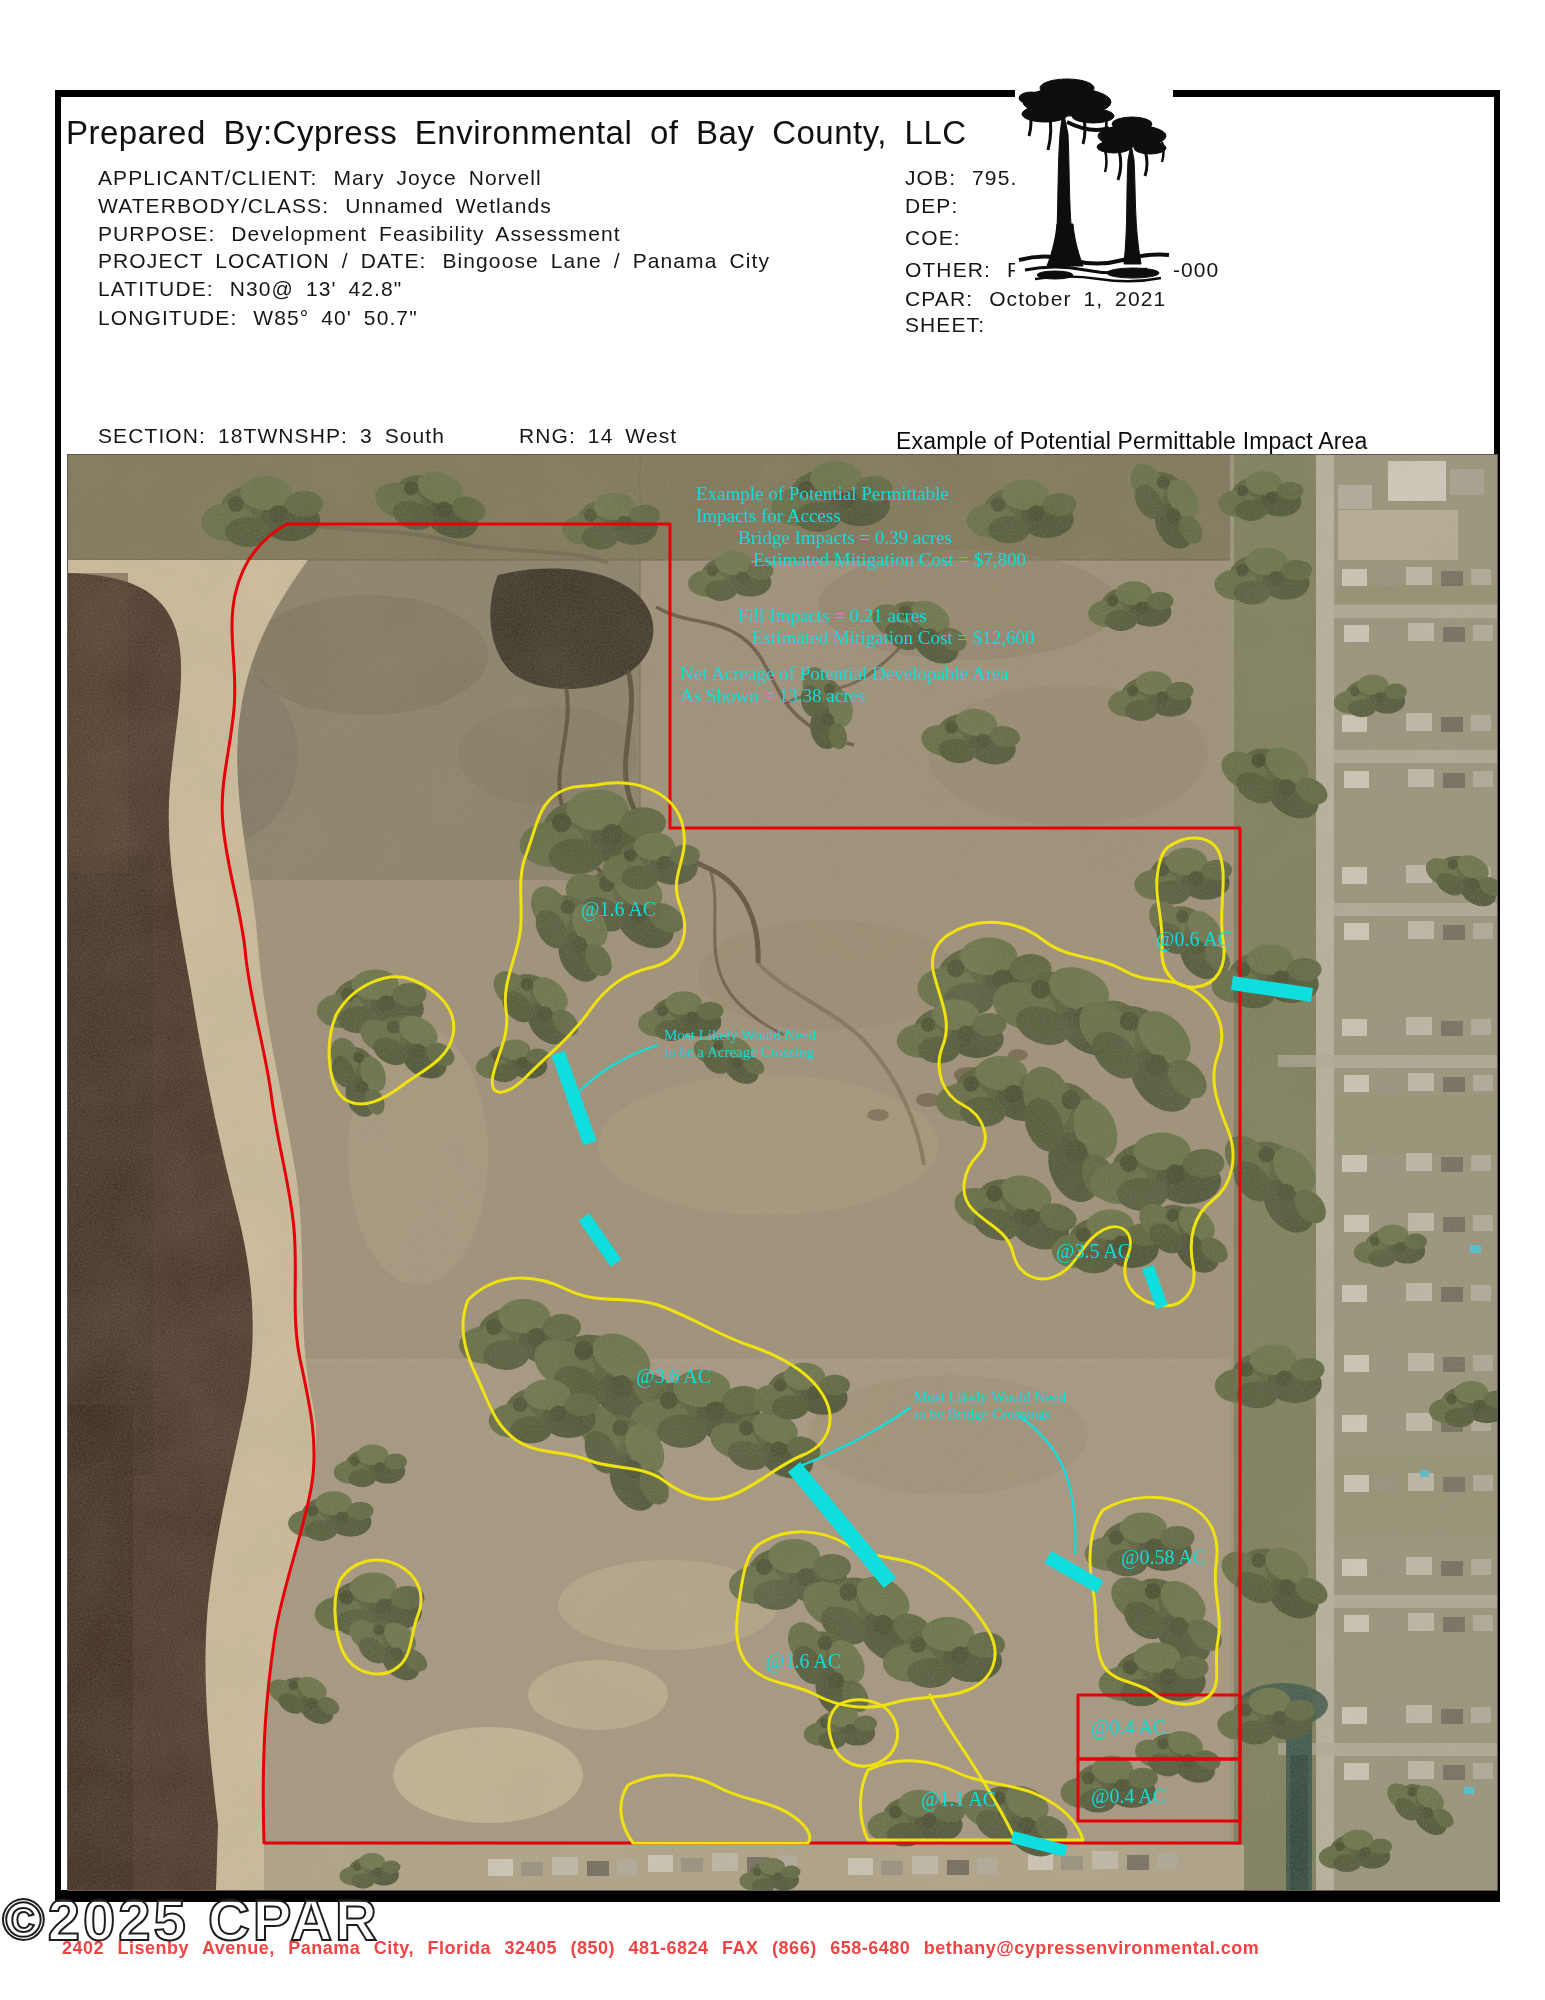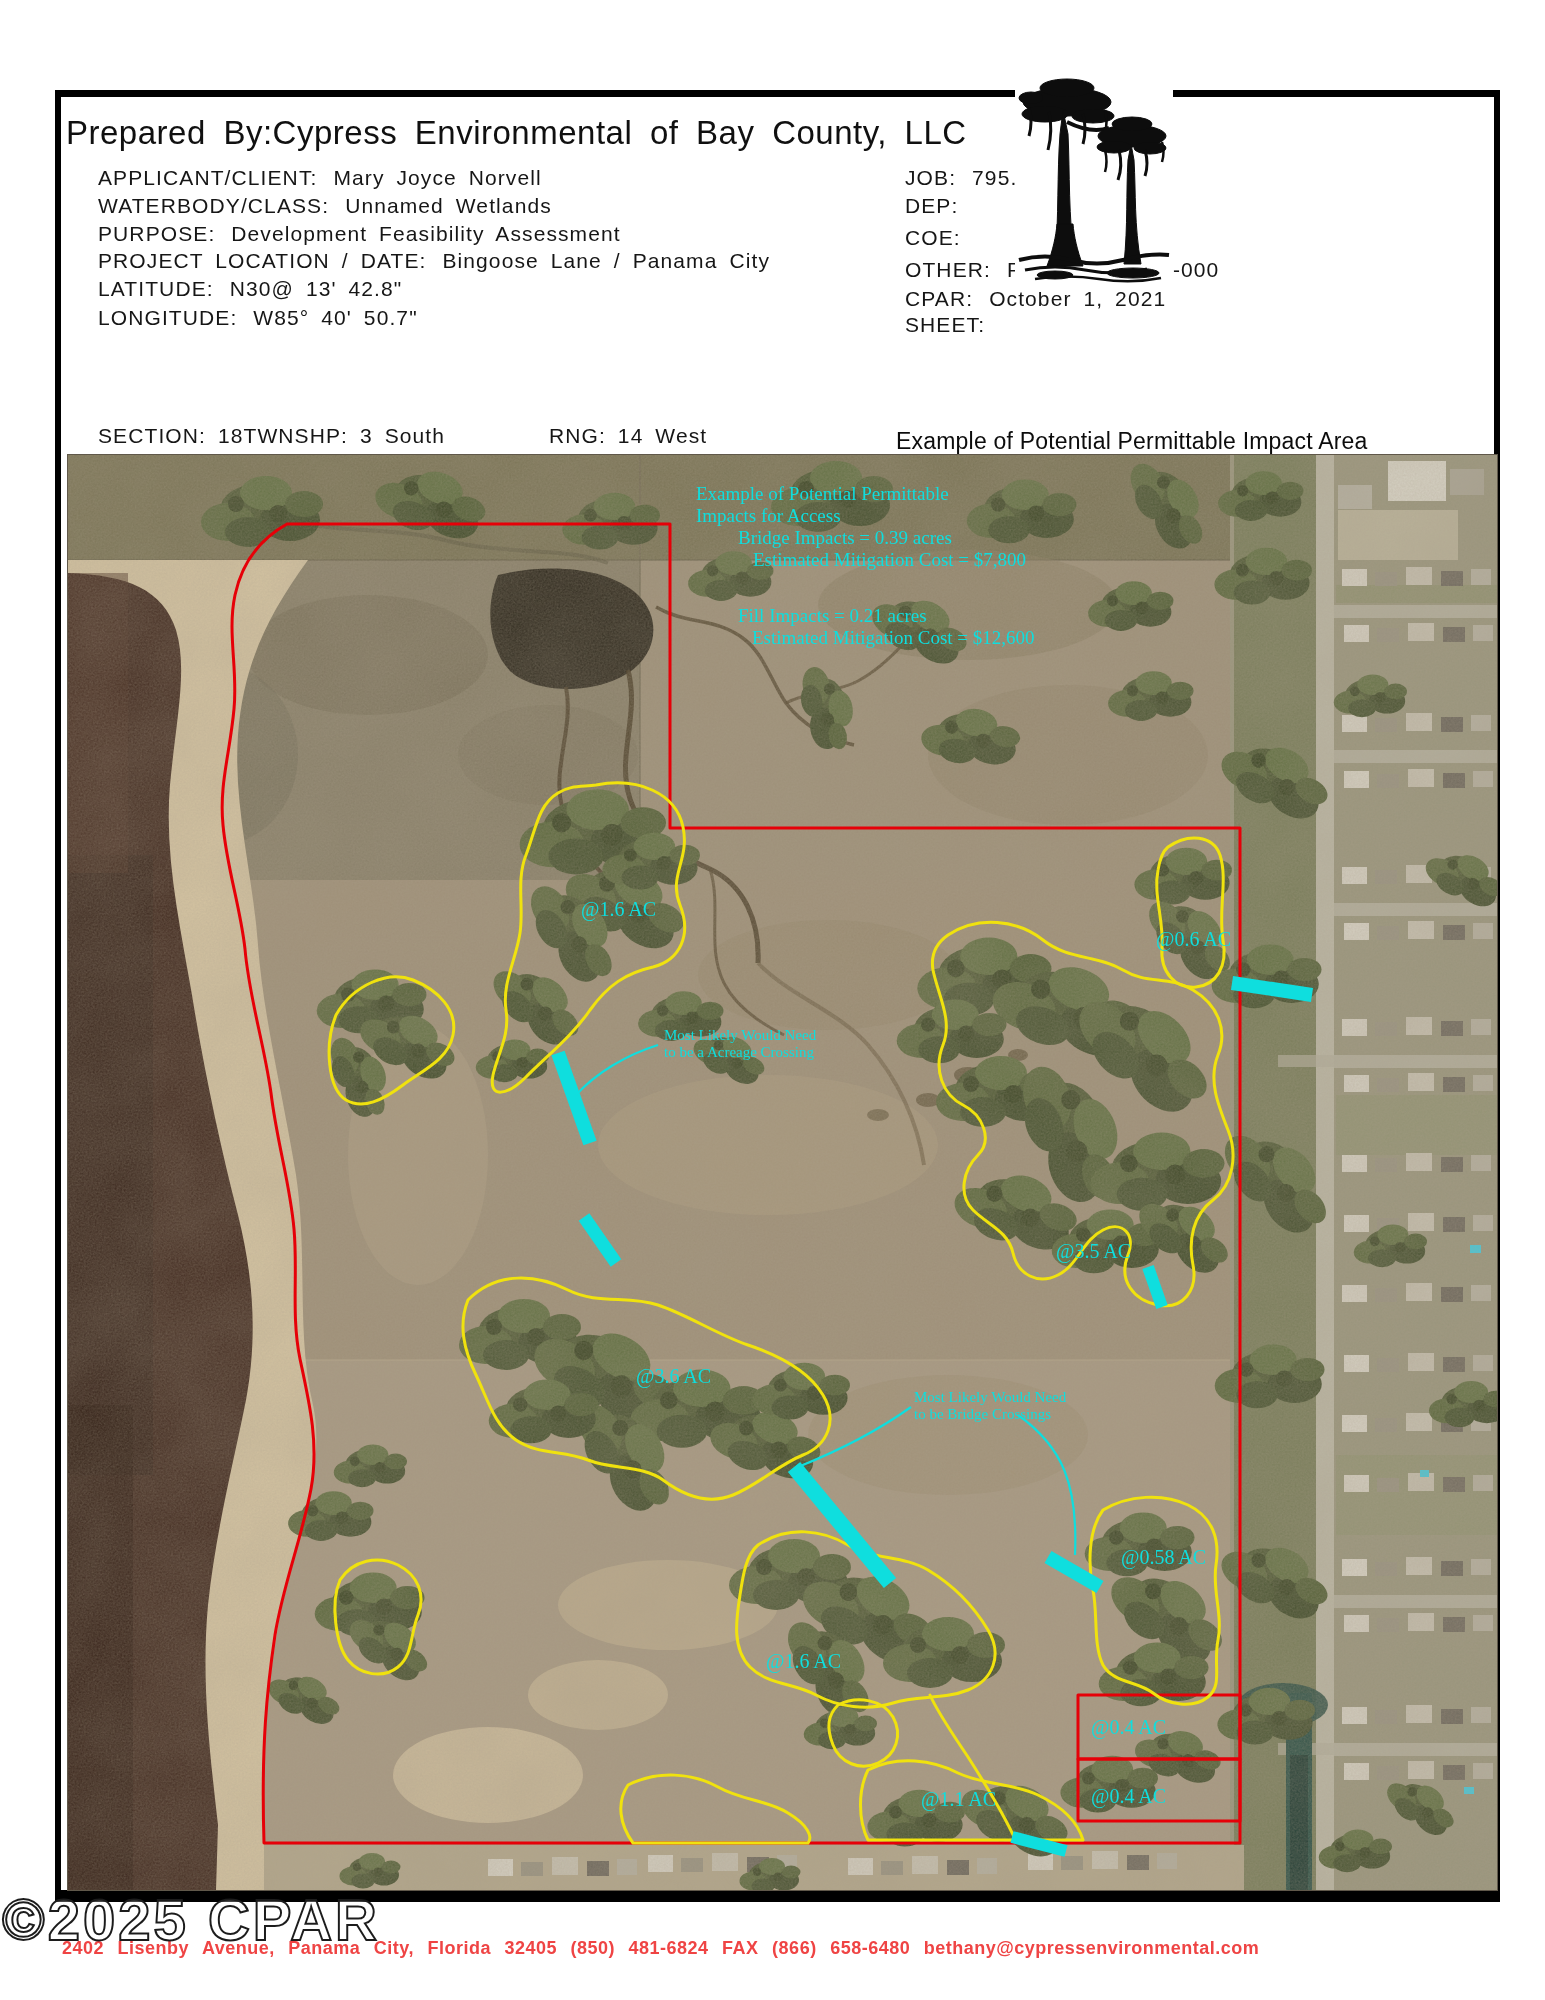--- a/index.html
+++ b/index.html
@@ -115,21 +115,21 @@
 <div class="row" style="left:98px;top:249px">
   <span class="lab">PROJECT LOCATION / DATE:</span><span>Bingoose Lane / Panama City</span>
 </div>
 <div class="row" style="left:98px;top:277px">
   <span class="lab">LATITUDE:</span><span>N30@ 13' 42.8"</span>
 </div>
 <div class="row" style="left:98px;top:306px">
   <span class="lab">LONGITUDE:</span><span>W85° 40' 50.7"</span>
 </div>
 <div class="row" style="left:98px;top:424px">
-  <span style="">SECTION: 18</span><span style="margin-right:104px">TWNSHP: 3 South</span><span>RNG: 14 West</span>
+  <span style="">SECTION: 18</span><span style="margin-right:74px">TWNSHP: 3 South</span><span>RNG: 14 West</span>
 </div>
 
 <div class="row" style="left:905px;top:166px">
   <span class="lab">JOB:</span><span>795.01</span>
 </div>
 <div class="row" style="left:905px;top:194px">
   <span class="lab">DEP:</span><span></span>
 </div>
 <div class="row" style="left:905px;top:226px">
   <span class="lab">COE:</span><span></span>
@@ -386,20 +386,24 @@
   <div class="note" style="left:628px;top:28px">
     <div>Example of Potential Permittable</div>
     <div>Impacts for Access</div>
     <div style="padding-left:42px">Bridge Impacts = 0.39 acres</div>
     <div style="padding-left:57px">Estimated Mitigation Cost = $7,800</div>
   </div>
   <div class="note" style="left:670px;top:150px">
     <div>Fill Impacts = 0.21 acres</div>
     <div style="padding-left:14px">Estimated Mitigation Cost = $12,600</div>
   </div>
+  <div class="note" style="left:612px;top:208px">
+    <div>Net Acreage of Potential Developable Area</div>
+    <div>As Shown =  13.38 acres</div>
+  </div>
   <div class="note bridgenote" style="left:596px;top:572px">
     <div>Most Likely Would Need</div>
     <div>to be a Acreage Crossing</div>
   </div>
   <div class="note bridgenote" style="left:846px;top:934px">
     <div>Most Likely Would Need</div>
     <div>to be Bridge Crossings</div>
   </div>
 
   <div class="arealabel" style="left:513px;top:443px">@1.6 AC</div>

